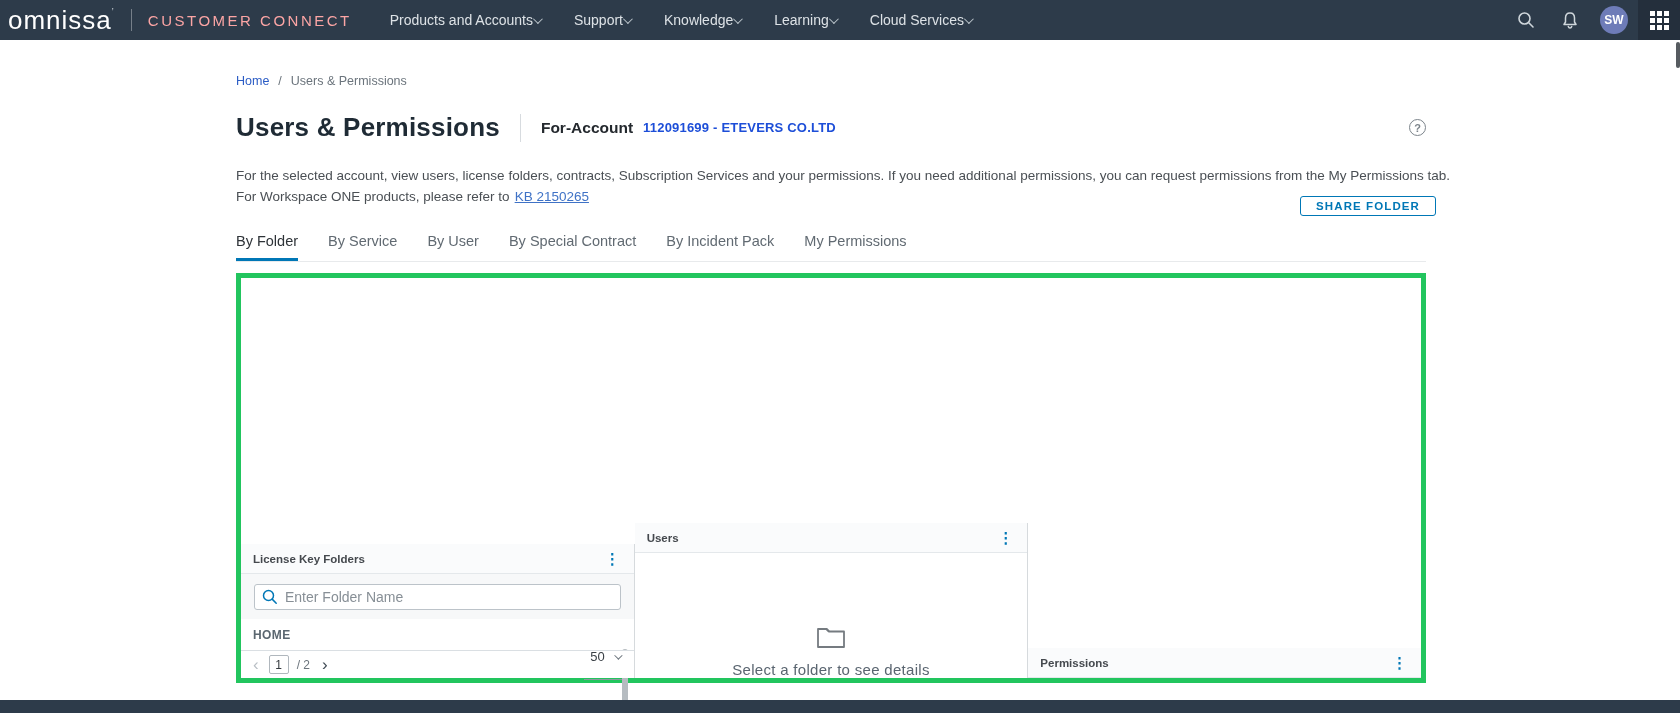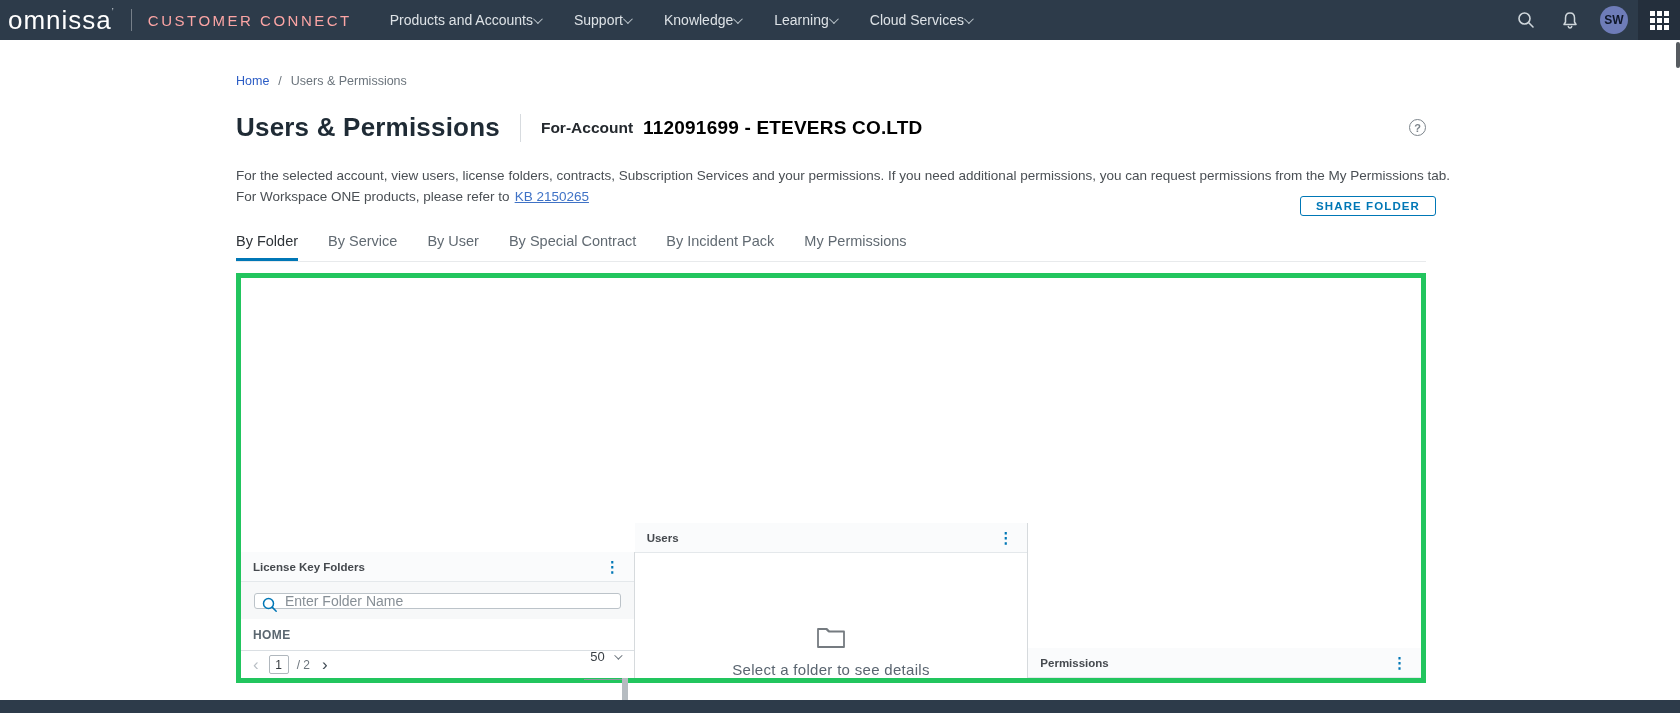--- a/index.html
+++ b/index.html
@@ -13,21 +13,21 @@
   .logo { font-size:26px; font-weight:500; letter-spacing:1px; color:#ffffff; line-height:1; }
   .logo sup { font-size:9px; vertical-align:14px; color:#cfd6db; }
   .brand-sep { width:1px; height:22px; background:rgba(255,255,255,.35); margin:0 16px; }
   .portal { font-size:15px; letter-spacing:2.5px; font-weight:500; color:#fca5a5; }
   .nav-links { display:flex; align-items:center; gap:34px; margin-left:38px; }
   .nav-link { display:flex; align-items:center; font-size:14px; color:#dde2e6; cursor:pointer;text-align:right; }
   .chev { width:7px; height:7px; border-right:1.5px solid #b9c2c9; border-bottom:1.5px solid #b9c2c9;
           transform:rotate(45deg) translateY(-2px); }
   .nav-right { margin-left:auto; display:flex; align-items:center; height:40px; }
   .icon-btn { width:44px; height:40px; display:flex; align-items:center; justify-content:center; cursor:pointer; }
-  .avatar { width:28px; height:28px; border-radius:50%; background:#6e7cb8; color:#0f172a;
+  .avatar { width:28px; height:28px; border-radius:50%; background:#6e7cb8; color:#ffffff;
             font-size:12px; font-weight:700; display:flex; align-items:center; justify-content:center;
             margin:0 10px 0 8px; cursor:pointer; }
   .grid-block { width:42px; height:40px; background:#242f3c; display:flex; align-items:center; justify-content:center; cursor:pointer; }
   .grid-icon { display:grid; grid-template-columns:repeat(3,5px); grid-template-rows:repeat(3,5px); gap:2px; }
   .grid-icon i { background:#ffffff; }
 
   
   .page-scrollthumb { position:absolute; right:0; top:42px; width:4px; height:26px;
                       background:#565b60; border-radius:2px; }
 
@@ -35,21 +35,21 @@
   main { position:absolute; top:40px; left:0; width:1680px; height:660px; }
 
   .breadcrumb { position:absolute; left:236px; top:34px; font-size:12.5px; color:#6b747c;
                 display:flex; align-items:center; gap:9px; }
   .breadcrumb a { color:#2b5cc5; text-decoration:none; cursor:pointer; }
 
   .title-row { position:absolute; left:236px; top:72px; width:1190px; display:flex; align-items:center; }
   .page-title { font-size:26px; font-weight:700; color:#1f2b35; letter-spacing:.2px; }
   .vdiv { width:1px; height:28px; background:#d7dbdf; margin:0 20px; }
   .acct-label { font-size:15.5px; font-weight:700; color:#24292e; margin-right:10px;text-align:center; }
-  .acct-value { font-size:19px; font-weight:600; color:#000000; letter-spacing:.2px; }
+  .acct-value { font-size:13px; font-weight:600; color:#1d4ed8; letter-spacing:.2px; }
   .help-icon { margin-left:auto; width:17px; height:17px; border:1.5px solid #7c848b; border-radius:50%;
                color:#7c848b; font-size:11px; font-weight:700; display:flex; align-items:center;
                justify-content:center; cursor:pointer; }
 
   .desc1 { position:absolute; left:236px; top:128px; font-size:13.5px; color:#4a4f54; }
   .desc2 { position:absolute; left:236px; top:149px; font-size:13.5px; color:#4a4f54; }
   .desc2 a { color:#3f72c6; text-decoration:underline; margin-left:5px; cursor:pointer; }
 
   .actions-row { position:absolute; left:236px; top:156px; width:1200px;
                  display:flex; justify-content:flex-end; align-items:center; gap:10px; }
@@ -69,21 +69,21 @@
   .panel { flex:1; position:relative; border-right:1px solid #d6dadd; }
   .panel:last-child { border-right:none; }
   .panel-header { height:30px; background:#fafbfc; border-bottom:1px solid #e4e8eb;
                   display:flex; align-items:center; padding:0 10px 0 12px; }
   .panel-title { font-size:11.5px; font-weight:700; color:#45494e; }
   .kebab { margin-left:auto; color:#0077b6; font-size:15px; font-weight:700; cursor:pointer;
            line-height:1; padding:2px 4px; }
 
   .search-row { padding:10px 13px 9px 13px; background:#f7f8f9; }
   .search-box { position:relative; }
-  .search-input { width:100%; height:16px; border:1px solid #bcc3c9; border-radius:3px;
+  .search-input { width:100%; height:26px; border:1px solid #bcc3c9; border-radius:3px;
                   padding:0 8px 0 30px; font-size:14px; color:#33383d; background:#ffffff;
                   font-family:"Liberation Sans",sans-serif; }
   .search-input::placeholder { color:#878f96; }
   .search-svg { position:absolute; left:8px; top:5px; }
 
   .group-label { padding:9px 12px 8px 12px; font-size:12px; font-weight:700; color:#5b6770;
                  letter-spacing:.4px; border-bottom:1px solid #e6e9ec; }
   .tree-item { padding:11px 0 0 26px; font-size:14.5px; color:#485764; cursor:pointer; }
 
   .panel-scrollthumb { position:absolute; right:6px; top:105px; width:6px; height:64px;

